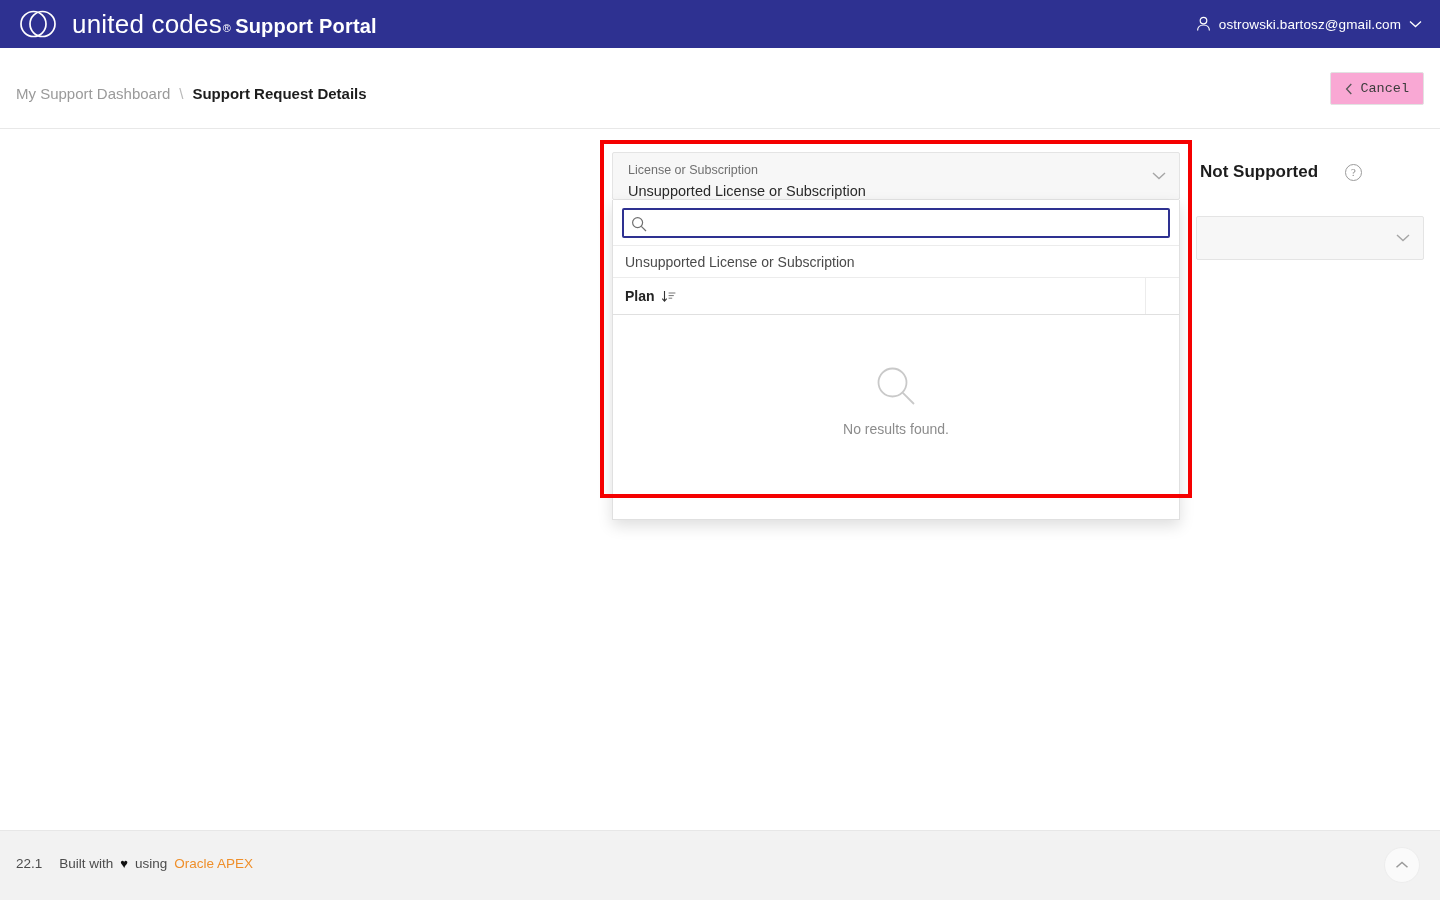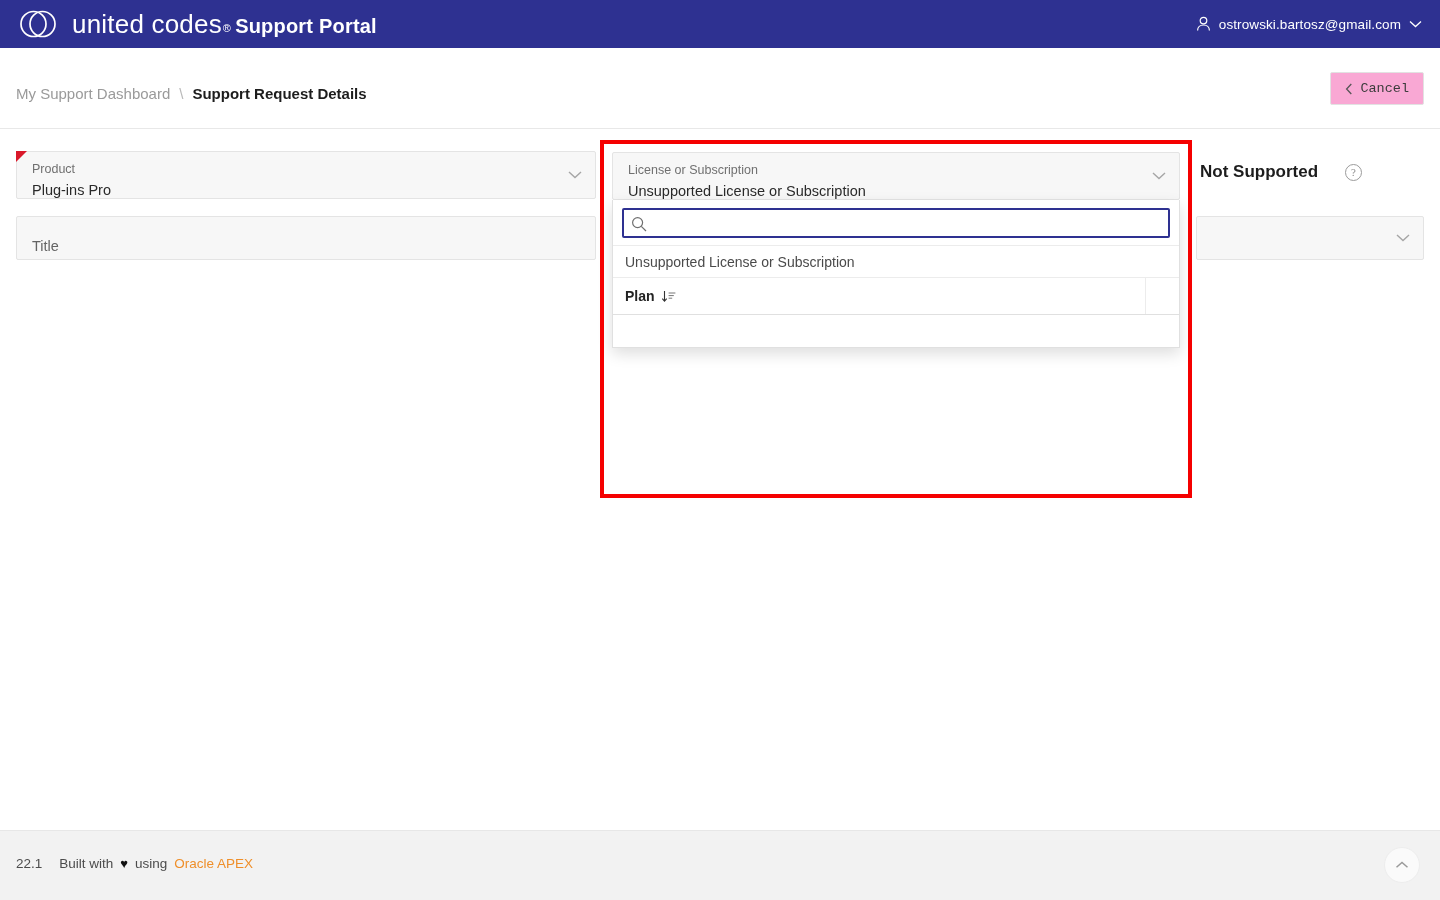--- a/index.html
+++ b/index.html
@@ -227,34 +227,21 @@
         <svg width="8" height="12" viewBox="0 0 8 12">
             <path d="M6.3 1 L1.6 6 L6.3 11" fill="none" stroke="#555" stroke-width="1.3"></path>
           </svg>
       </span>
       <span>Cancel</span>
     </div>
   </div>
 
   <div class="form-area">
 
-    <div class="field" id="product-field">
-      <span class="req-corner"></span>
-      <span class="field-label">Product</span>
-      <span class="field-value">Plug-ins Pro</span>
-      <span class="chev">
-        <svg width="14" height="9" viewBox="0 0 14 9">
-            <path d="M1 1.5 L7 7 L13 1.5" fill="none" stroke="#a6a6a6" stroke-width="1.4"></path>
-          </svg>
-      </span>
-    </div>
-
-    <div class="field" id="title-field">
-      <span class="field-placeholder">Title</span>
-    </div>
+
 
     <div class="not-supported">
       <span class="not-supported-text">Not Supported</span>
       <span class="help-circle">?</span>
     </div>
 
     <div class="field" id="right-select">
       <span class="field-value" style="top:12px"></span>
       <span class="chev">
         <svg width="14" height="9" viewBox="0 0 14 9">
@@ -303,20 +290,29 @@
               <path d="M1.3 8.6 L3.5 11.2 L5.7 8.6" stroke="#333" stroke-width="1.1" fill="none"></path>
               <path d="M7.6 3 L14.4 3" stroke="#777" stroke-width="1"></path>
               <path d="M7.6 5.6 L12.8 5.6" stroke="#777" stroke-width="1"></path>
               <path d="M7.6 8.2 L11.2 8.2" stroke="#777" stroke-width="1"></path>
             </svg>
           </span>
         </div>
         <div class="lov-th lov-th-last"></div>
       </div>
 
+      <div class="lov-empty">
+        <span>
+          <svg width="42" height="42" viewBox="0 0 42 42">
+            <circle cx="17.5" cy="17.5" r="14" fill="none" stroke="#c9c9c9" stroke-width="1.8"></circle>
+            <path d="M27.6 27.6 L39 39" stroke="#c9c9c9" stroke-width="1.8" fill="none"></path>
+          </svg>
+        </span>
+        <span class="lov-empty-text">No results found.</span>
+      </div>
 
       <div class="lov-foot"></div>
     </div>
   </div>
 
   <div class="redbox"></div>
 
   <div class="footer">
     <div class="footer-inner">
       <span class="footer-version">22.1</span>

